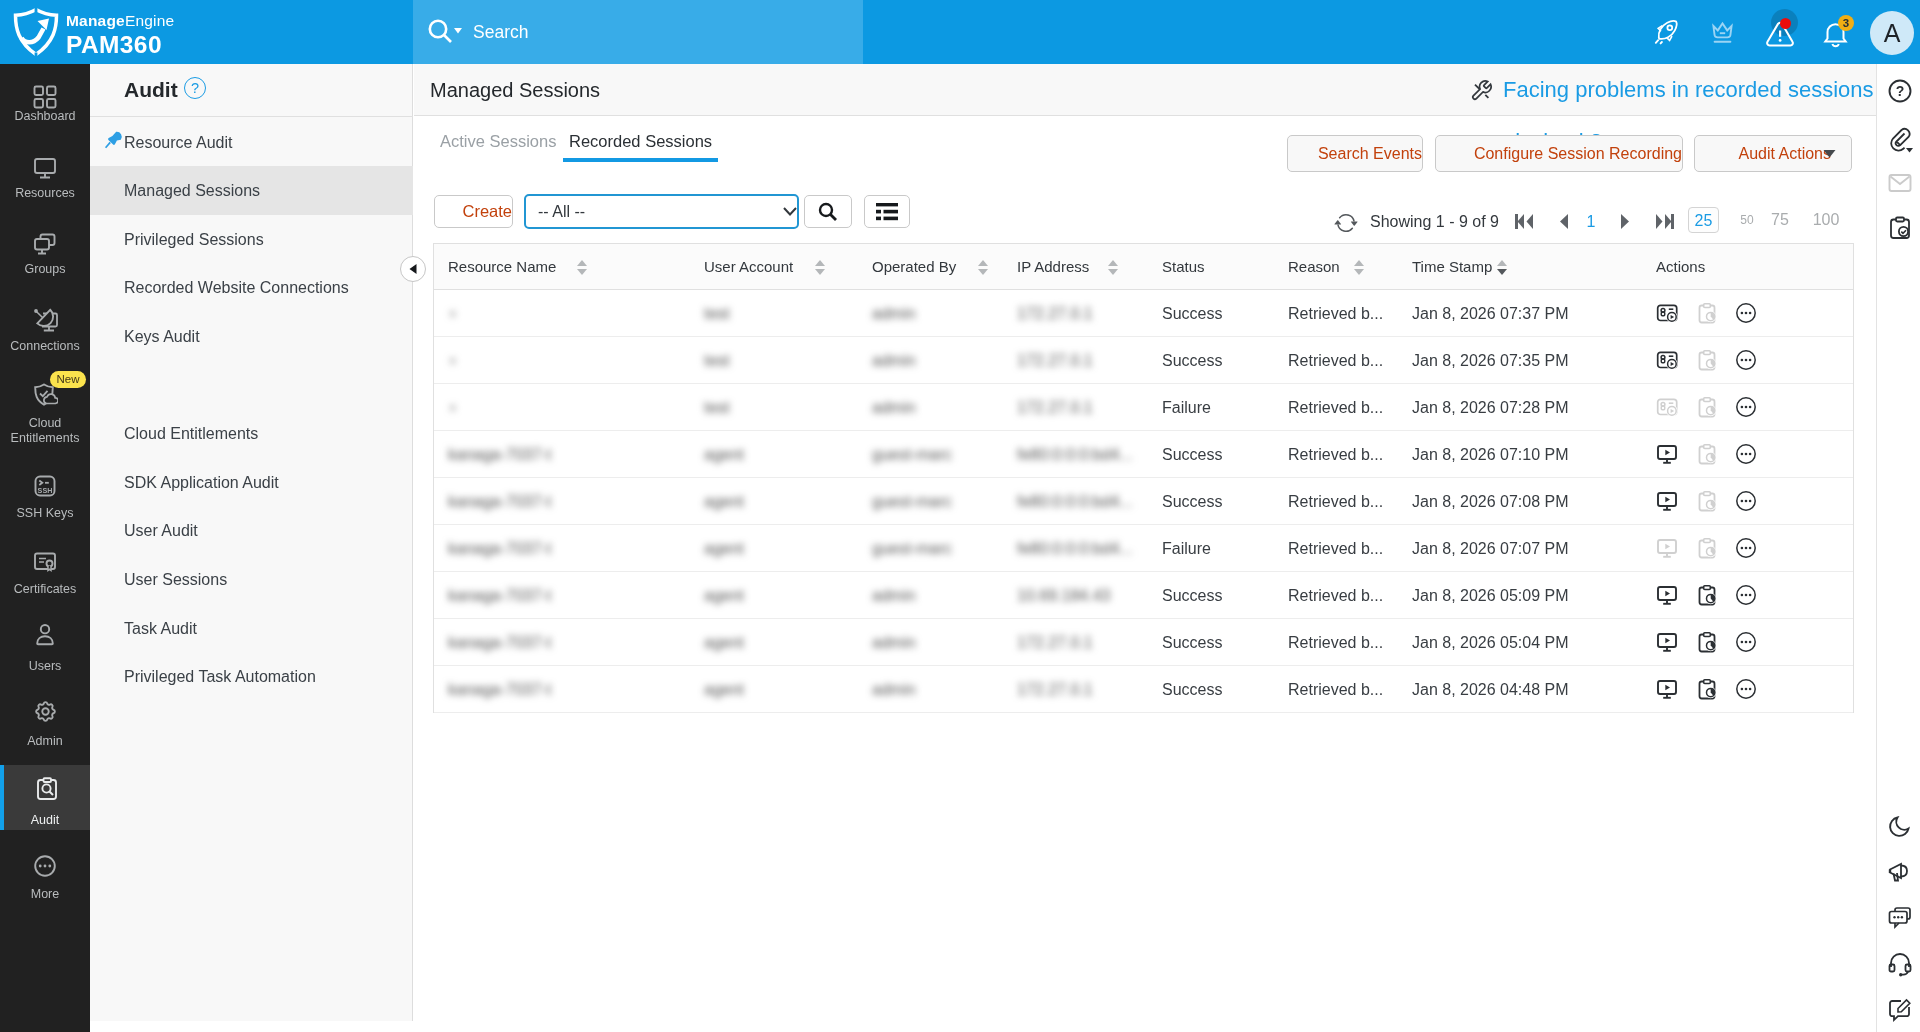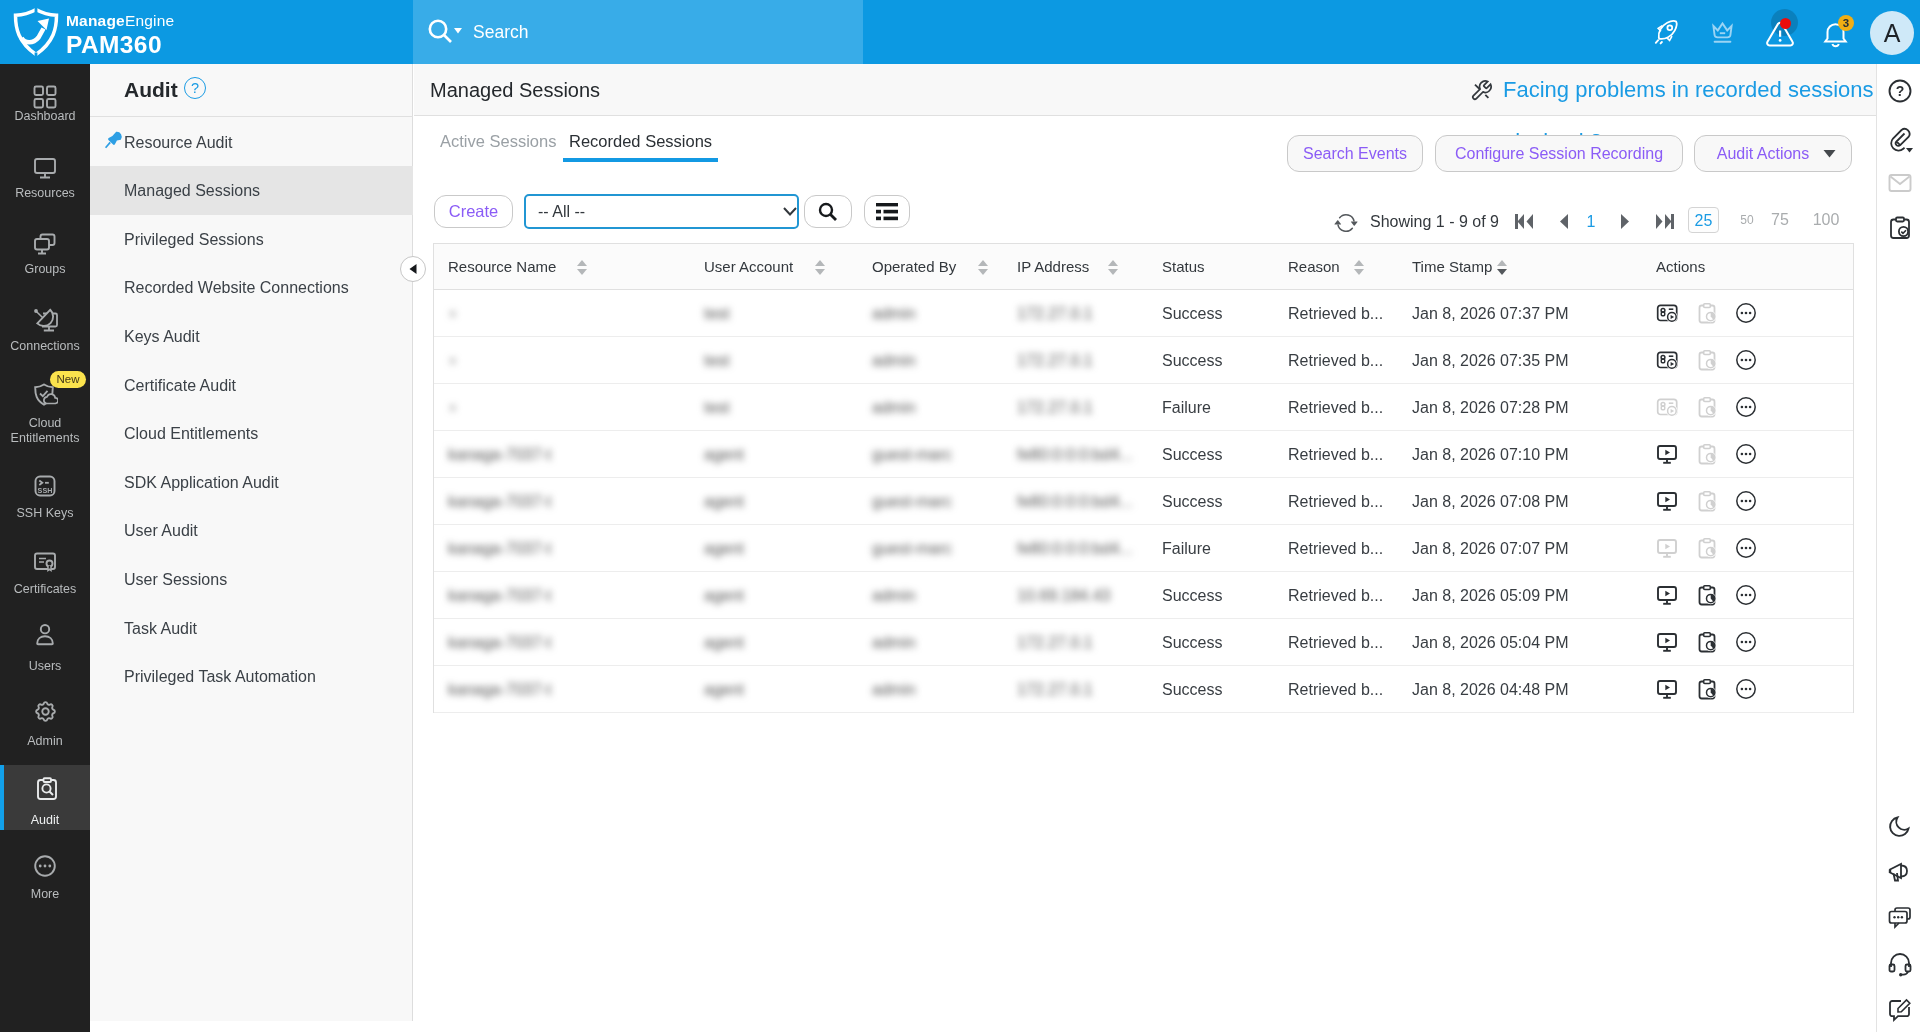--- a/index.html
+++ b/index.html
@@ -18,21 +18,21 @@
   .lr-active { background:#3a3a3a; border-left:4px solid #12a0ea; color:#eef0f1; }
   
   #menu { position:absolute; left:90px; top:64px; width:323px; height:957px; background:#f8f8f8; border-right:1px solid #ddd; }
   .m-item { position:absolute; left:0; width:323px; height:49px; line-height:49px; padding-left:34px; font-size:16px; color:#3b4147; }
   #menu-title { position:absolute; left:34px; top:0; height:52px; line-height:52px; font-size:21px; font-weight:bold; color:#24282c; }
   #menu-divider { position:absolute; left:0; top:52px; width:1786px; height:1px; background:#e0e0e0; }
   
   #main { position:absolute; left:414px; top:64px; width:1462px; height:968px; background:#fff; }
   #mainhead { position:absolute; left:0; top:0; width:1462px; height:52px; background:#f8f8f8; border-bottom:1px solid #e0e0e0; }
   #maintitle { position:absolute; left:16px; top:0; height:52px; line-height:52px; font-size:20px; color:#24282c; }
-  .btn { position:absolute; background:#f8f8f8; border:1px solid #c9c9c9; border-radius:12px; font-size:16px; color:#8b5cf6; text-align:center; }
+  .btn { position:absolute; background:#f8f8f8; border:1px solid #c9c9c9; border-radius:5px; font-size:16px; color:#c2410c; text-align:right; }
   .tab { position:absolute; top:68px; font-size:16.5px; }
   
   #tbl { position:absolute; left:19px; top:179px; width:1421px; height:470px; border:1px solid #e0e0e0; }
   #thead { position:absolute; left:0; top:0; width:1419px; height:46px; background:#fbfbfb; border-bottom:1px solid #e0e0e0; }
   .th { position:absolute; top:0; height:46px; line-height:46px; font-size:15px; color:#33383d; white-space:nowrap; }
   .trow { position:absolute; left:0; width:1419px; height:47px; border-bottom:1px solid #ededed; background:#fff; }
   .td { position:absolute; top:0; height:47px; line-height:47px; font-size:16px; color:#383d42; white-space:nowrap; }
   .blur { filter:blur(3.8px); color:#555; font-size:16px; }
   .sort { position:absolute; top:15px; width:12px; height:17px; }
   .ic { position:absolute; top:11px; width:25px; height:25px; }
@@ -206,21 +206,20 @@
   <div class="abs" style="left:0;top:102.1px;width:323px;height:48.6px;background:#e5e5e5;"></div>
   <svg class="abs" style="left:13px;top:66px" width="20" height="20" viewBox="0 0 20 20">
       <path d="M13.2 1.8 a5 5 0 0 1 4.6 7.9 l-3.9 0.9 -2 3.7 c-.4.7-1.3.8-1.8.3 L5.4 9.9 c-.5-.5-.4-1.4.3-1.8 l3.7-2 z" fill="#2e9fe4"></path>
       <path d="M2.6 17.8 L7.2 12.4" stroke="#2e9fe4" stroke-width="1.7"></path>
     </svg>
   <div class="m-item" style="top:53.5px">Resource Audit</div>
   <div class="m-item" style="top:102.1px">Managed Sessions</div>
   <div class="m-item" style="top:150.7px">Privileged Sessions</div>
   <div class="m-item" style="top:199.3px">Recorded Website Connections</div>
   <div class="m-item" style="top:247.9px">Keys Audit</div>
-  <div class="m-item" style="top:296.5px">Certificate Audit</div>
   <div class="m-item" style="top:345.1px">Cloud Entitlements</div>
   <div class="m-item" style="top:393.7px">SDK Application Audit</div>
   <div class="m-item" style="top:442.3px">User Audit</div>
   <div class="m-item" style="top:490.9px">User Sessions</div>
   <div class="m-item" style="top:539.5px">Task Audit</div>
   <div class="m-item" style="top:588.1px">Privileged Task Automation</div>
 </div>
 
 <div id="main">
 

